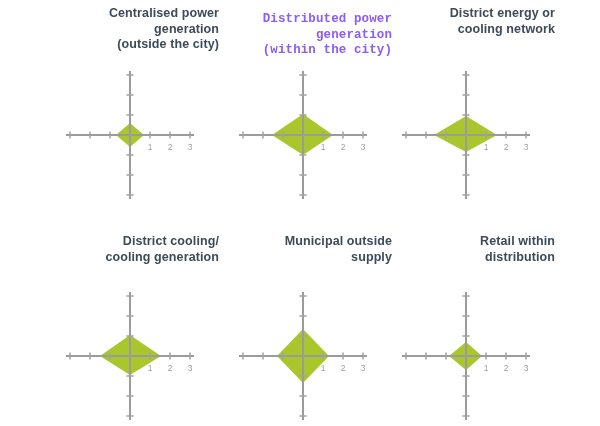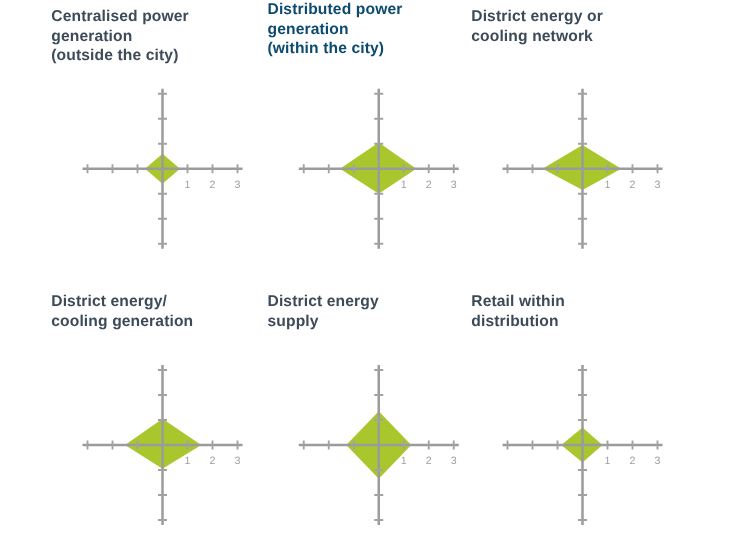--- a/index.html
+++ b/index.html
@@ -11,21 +11,21 @@
   .figure {
     position: relative;
     width: 600px;
     height: 426px;
     background: #ffffff;
     overflow: hidden;
   }
   .chart-title {
     position: absolute;
     width: 178px;
-    text-align: left;
+    text-align: right;
     font-weight: bold;
     font-size: 12.5px;
     line-height: 15.5px;
     letter-spacing: 0.1px;
     white-space: pre-line;
   }
   .chart-svg {
     position: absolute;
   }
 </style>
@@ -50,21 +50,21 @@
         <line x1="78.4" y1="110" x2="85.6" y2="110" stroke="#a2a2a2" stroke-width="1.5"></line>
         <line x1="78.4" y1="30" x2="85.6" y2="30" stroke="#a2a2a2" stroke-width="1.5"></line>
         <line x1="142" y1="66.4" x2="142" y2="73.6" stroke="#a2a2a2" stroke-width="1.5"></line>
         <line x1="22" y1="66.4" x2="22" y2="73.6" stroke="#a2a2a2" stroke-width="1.5"></line>
         <line x1="78.4" y1="130" x2="85.6" y2="130" stroke="#a2a2a2" stroke-width="1.5"></line>
         <line x1="78.4" y1="10" x2="85.6" y2="10" stroke="#a2a2a2" stroke-width="1.5"></line>
         <text x="102" y="85" text-anchor="middle" font-size="8.5" font-family="&quot;Liberation Sans&quot;, sans-serif" fill="#9f9f9f">1</text>
         <text x="122" y="85" text-anchor="middle" font-size="8.5" font-family="&quot;Liberation Sans&quot;, sans-serif" fill="#9f9f9f">2</text>
         <text x="142" y="85" text-anchor="middle" font-size="8.5" font-family="&quot;Liberation Sans&quot;, sans-serif" fill="#9f9f9f">3</text>
       </svg>
-      <div class="chart-title" style="left: 214px; top: 0; color: #0c4a6e;">Distributed power
+      <div class="chart-title" style="left: 214px; top: 12px; color: #8b5cf6; font-family: Liberation Mono, monospace;">Distributed power
 generation
 (within the city)</div>
       <svg width="164" height="144" viewBox="0 0 164 144" class="chart-svg" style="left: 221px; top: 64.5px;">
         <polygon points="112,70 82,49 51,70 82,90" fill="#a9c72c"></polygon>
         <line x1="18" y1="70" x2="146" y2="70" stroke="#9b9b9b" stroke-width="2"></line>
         <line x1="82" y1="6" x2="82" y2="134" stroke="#9b9b9b" stroke-width="2"></line>
         <line x1="102" y1="66.4" x2="102" y2="73.6" stroke="#a2a2a2" stroke-width="1.5"></line>
         <line x1="62" y1="66.4" x2="62" y2="73.6" stroke="#a2a2a2" stroke-width="1.5"></line>
         <line x1="78.4" y1="90" x2="85.6" y2="90" stroke="#a2a2a2" stroke-width="1.5"></line>
         <line x1="78.4" y1="50" x2="85.6" y2="50" stroke="#a2a2a2" stroke-width="1.5"></line>
@@ -95,21 +95,21 @@
         <line x1="78.4" y1="110" x2="85.6" y2="110" stroke="#a2a2a2" stroke-width="1.5"></line>
         <line x1="78.4" y1="30" x2="85.6" y2="30" stroke="#a2a2a2" stroke-width="1.5"></line>
         <line x1="142" y1="66.4" x2="142" y2="73.6" stroke="#a2a2a2" stroke-width="1.5"></line>
         <line x1="22" y1="66.4" x2="22" y2="73.6" stroke="#a2a2a2" stroke-width="1.5"></line>
         <line x1="78.4" y1="130" x2="85.6" y2="130" stroke="#a2a2a2" stroke-width="1.5"></line>
         <line x1="78.4" y1="10" x2="85.6" y2="10" stroke="#a2a2a2" stroke-width="1.5"></line>
         <text x="102" y="85" text-anchor="middle" font-size="8.5" font-family="&quot;Liberation Sans&quot;, sans-serif" fill="#9f9f9f">1</text>
         <text x="122" y="85" text-anchor="middle" font-size="8.5" font-family="&quot;Liberation Sans&quot;, sans-serif" fill="#9f9f9f">2</text>
         <text x="142" y="85" text-anchor="middle" font-size="8.5" font-family="&quot;Liberation Sans&quot;, sans-serif" fill="#9f9f9f">3</text>
       </svg>
-      <div class="chart-title" style="left: 41px; top: 234px; color: rgb(61, 74, 88);">District energy/
+      <div class="chart-title" style="left: 41px; top: 234px; color: rgb(61, 74, 88);">District cooling/
 cooling generation</div>
       <svg width="164" height="144" viewBox="0 0 164 144" class="chart-svg" style="left: 48px; top: 286px;">
         <polygon points="113,70 82,49 52,70 82,89" fill="#a9c72c"></polygon>
         <line x1="18" y1="70" x2="146" y2="70" stroke="#9b9b9b" stroke-width="2"></line>
         <line x1="82" y1="6" x2="82" y2="134" stroke="#9b9b9b" stroke-width="2"></line>
         <line x1="102" y1="66.4" x2="102" y2="73.6" stroke="#a2a2a2" stroke-width="1.5"></line>
         <line x1="62" y1="66.4" x2="62" y2="73.6" stroke="#a2a2a2" stroke-width="1.5"></line>
         <line x1="78.4" y1="90" x2="85.6" y2="90" stroke="#a2a2a2" stroke-width="1.5"></line>
         <line x1="78.4" y1="50" x2="85.6" y2="50" stroke="#a2a2a2" stroke-width="1.5"></line>
         <line x1="122" y1="66.4" x2="122" y2="73.6" stroke="#a2a2a2" stroke-width="1.5"></line>
@@ -117,21 +117,21 @@
         <line x1="78.4" y1="110" x2="85.6" y2="110" stroke="#a2a2a2" stroke-width="1.5"></line>
         <line x1="78.4" y1="30" x2="85.6" y2="30" stroke="#a2a2a2" stroke-width="1.5"></line>
         <line x1="142" y1="66.4" x2="142" y2="73.6" stroke="#a2a2a2" stroke-width="1.5"></line>
         <line x1="22" y1="66.4" x2="22" y2="73.6" stroke="#a2a2a2" stroke-width="1.5"></line>
         <line x1="78.4" y1="130" x2="85.6" y2="130" stroke="#a2a2a2" stroke-width="1.5"></line>
         <line x1="78.4" y1="10" x2="85.6" y2="10" stroke="#a2a2a2" stroke-width="1.5"></line>
         <text x="102" y="85" text-anchor="middle" font-size="8.5" font-family="&quot;Liberation Sans&quot;, sans-serif" fill="#9f9f9f">1</text>
         <text x="122" y="85" text-anchor="middle" font-size="8.5" font-family="&quot;Liberation Sans&quot;, sans-serif" fill="#9f9f9f">2</text>
         <text x="142" y="85" text-anchor="middle" font-size="8.5" font-family="&quot;Liberation Sans&quot;, sans-serif" fill="#9f9f9f">3</text>
       </svg>
-      <div class="chart-title" style="left: 214px; top: 234px; color: rgb(61, 74, 88);">District energy
+      <div class="chart-title" style="left: 214px; top: 234px; color: rgb(61, 74, 88);">Municipal outside
 supply</div>
       <svg width="164" height="144" viewBox="0 0 164 144" class="chart-svg" style="left: 221px; top: 286px;">
         <polygon points="108,70 82,43 56,70 82,97" fill="#a9c72c"></polygon>
         <line x1="18" y1="70" x2="146" y2="70" stroke="#9b9b9b" stroke-width="2"></line>
         <line x1="82" y1="6" x2="82" y2="134" stroke="#9b9b9b" stroke-width="2"></line>
         <line x1="102" y1="66.4" x2="102" y2="73.6" stroke="#a2a2a2" stroke-width="1.5"></line>
         <line x1="62" y1="66.4" x2="62" y2="73.6" stroke="#a2a2a2" stroke-width="1.5"></line>
         <line x1="78.4" y1="90" x2="85.6" y2="90" stroke="#a2a2a2" stroke-width="1.5"></line>
         <line x1="78.4" y1="50" x2="85.6" y2="50" stroke="#a2a2a2" stroke-width="1.5"></line>
         <line x1="122" y1="66.4" x2="122" y2="73.6" stroke="#a2a2a2" stroke-width="1.5"></line>

